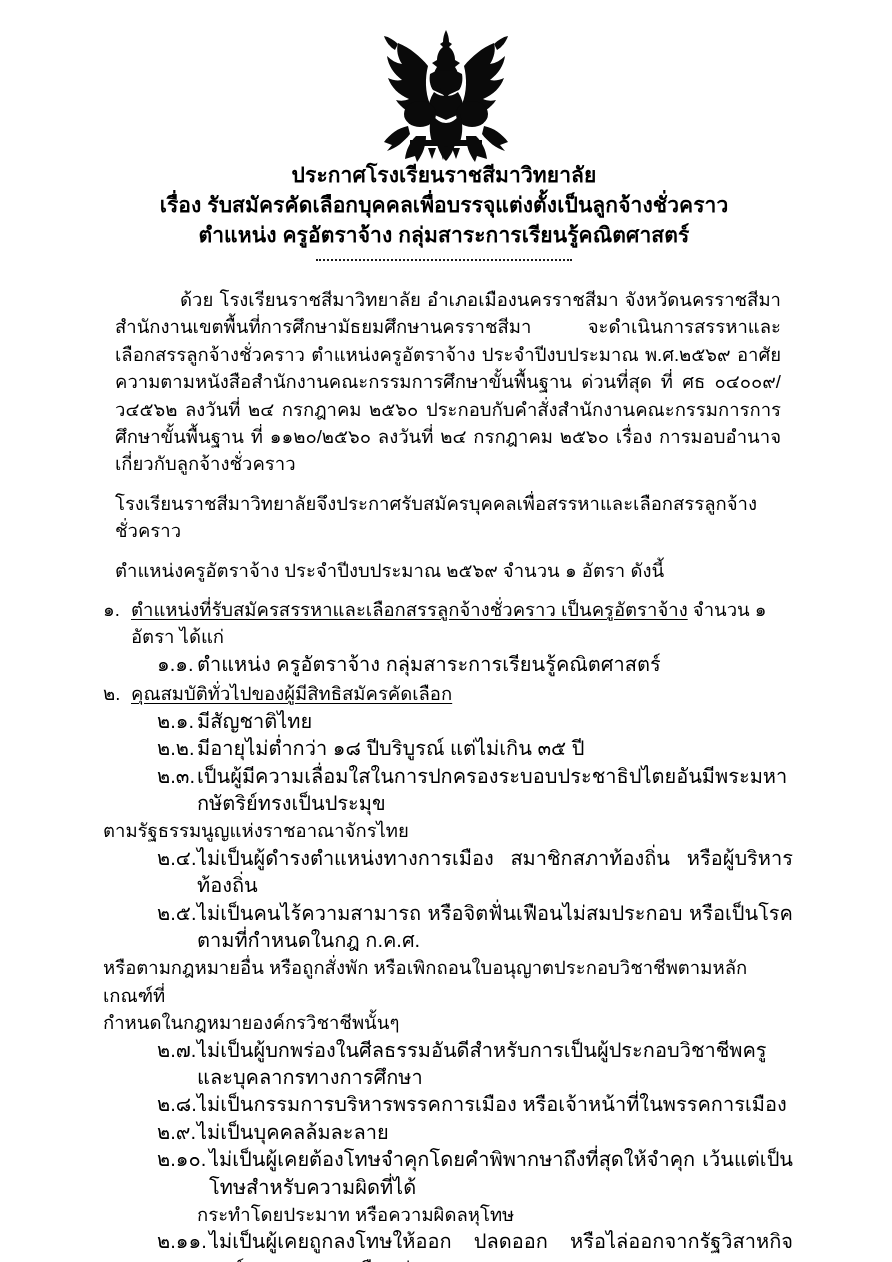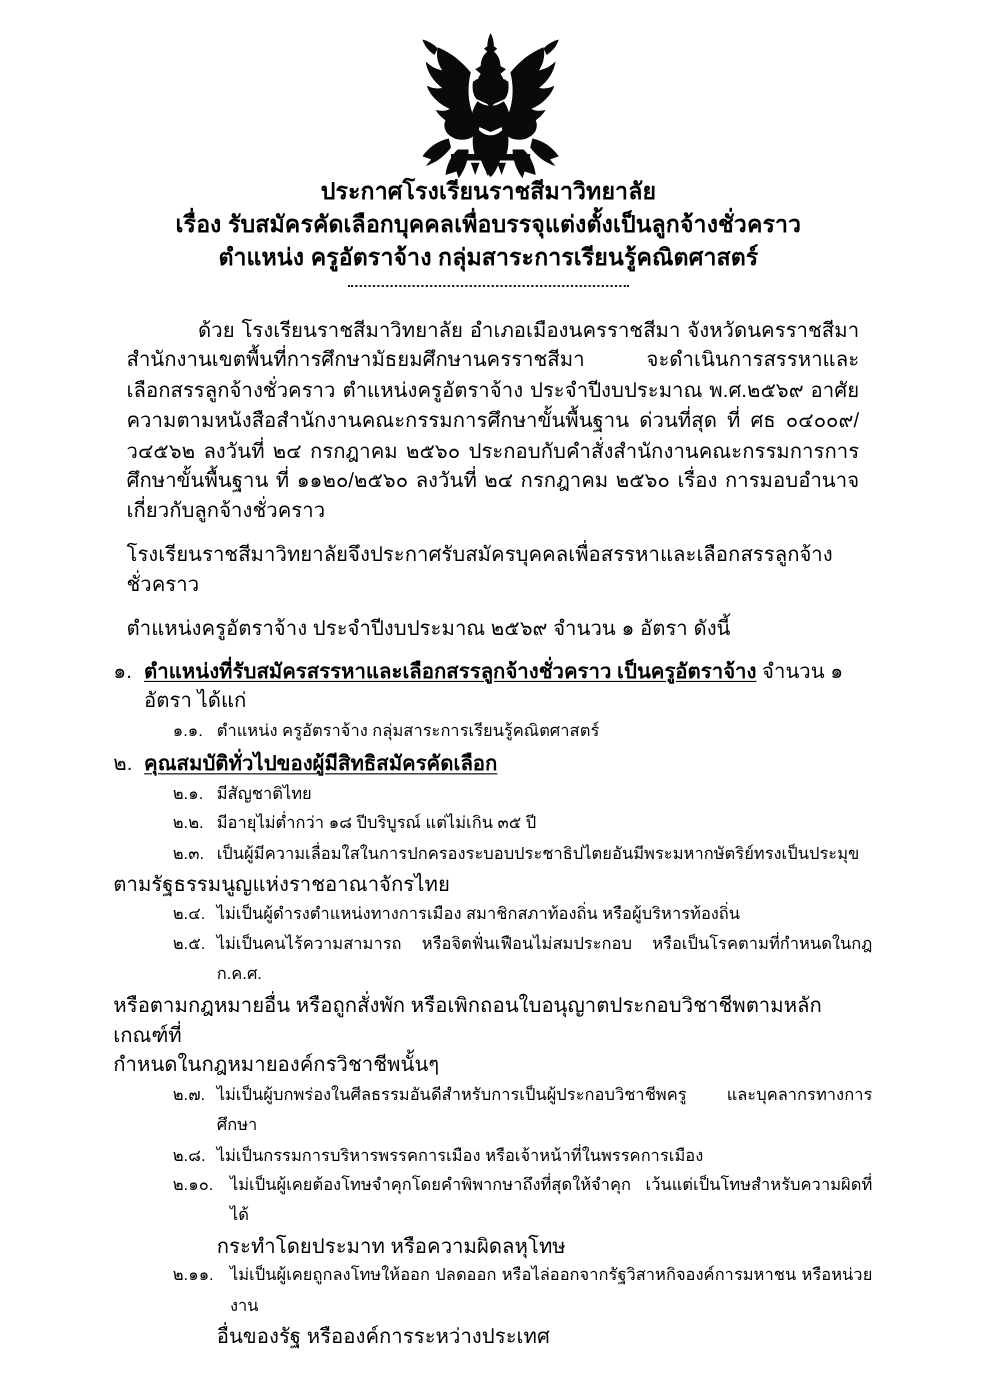--- a/index.html
+++ b/index.html
@@ -91,34 +91,34 @@
   .sec .num {
     flex: 0 0 auto;
     width: 28px;
     text-align: left;
   }
   .sec .sec-body {
     flex: 1 1 auto;
     min-width: 0;
   }
   .sec-title {
-    font-weight: bold;
+    font-weight: normal;
     text-decoration: underline;
     text-underline-offset: 3px;
   }
   .sec-tail {
     font-weight: normal;
     text-decoration: none;
   }
 
   
   .sub {
     display: flex;
     align-items: flex-start;
-    font-size: 15px;
+    font-size: 20px;
     line-height: 27.4px;
     margin-left: 54px;
   }
   .sub .snum {
     flex: 0 0 auto;
     width: 40px;
     text-align: left;
     white-space: nowrap;
   }
   .sub .stext {
@@ -243,20 +243,24 @@
     <div class="sub">
       <span class="snum">๒.๗.</span>
       <span class="stext">ไม่เป็นผู้บกพร่องในศีลธรรมอันดีสำหรับการเป็นผู้ประกอบวิชาชีพครู และบุคลากรทางการศึกษา</span>
     </div>
 
     <div class="sub">
       <span class="snum">๒.๘.</span>
       <span class="stext">ไม่เป็นกรรมการบริหารพรรคการเมือง หรือเจ้าหน้าที่ในพรรคการเมือง</span>
     </div>
 
+    <div class="sub">
+      <span class="snum">๒.๙.</span>
+      <span class="stext">ไม่เป็นบุคคลล้มละลาย</span>
+    </div>
 
     <div class="sub wide">
       <span class="snum">๒.๑๐.</span>
       <span class="stext">ไม่เป็นผู้เคยต้องโทษจำคุกโดยคำพิพากษาถึงที่สุดให้จำคุก เว้นแต่เป็นโทษสำหรับความผิดที่ได้</span>
     </div>
     <div class="cont" style="margin-left:94px">กระทำโดยประมาท หรือความผิดลหุโทษ</div>
 
     <div class="sub wide">
       <span class="snum">๒.๑๑.</span>
       <span class="stext">ไม่เป็นผู้เคยถูกลงโทษให้ออก ปลดออก หรือไล่ออกจากรัฐวิสาหกิจองค์การมหาชน หรือหน่วยงาน</span>

